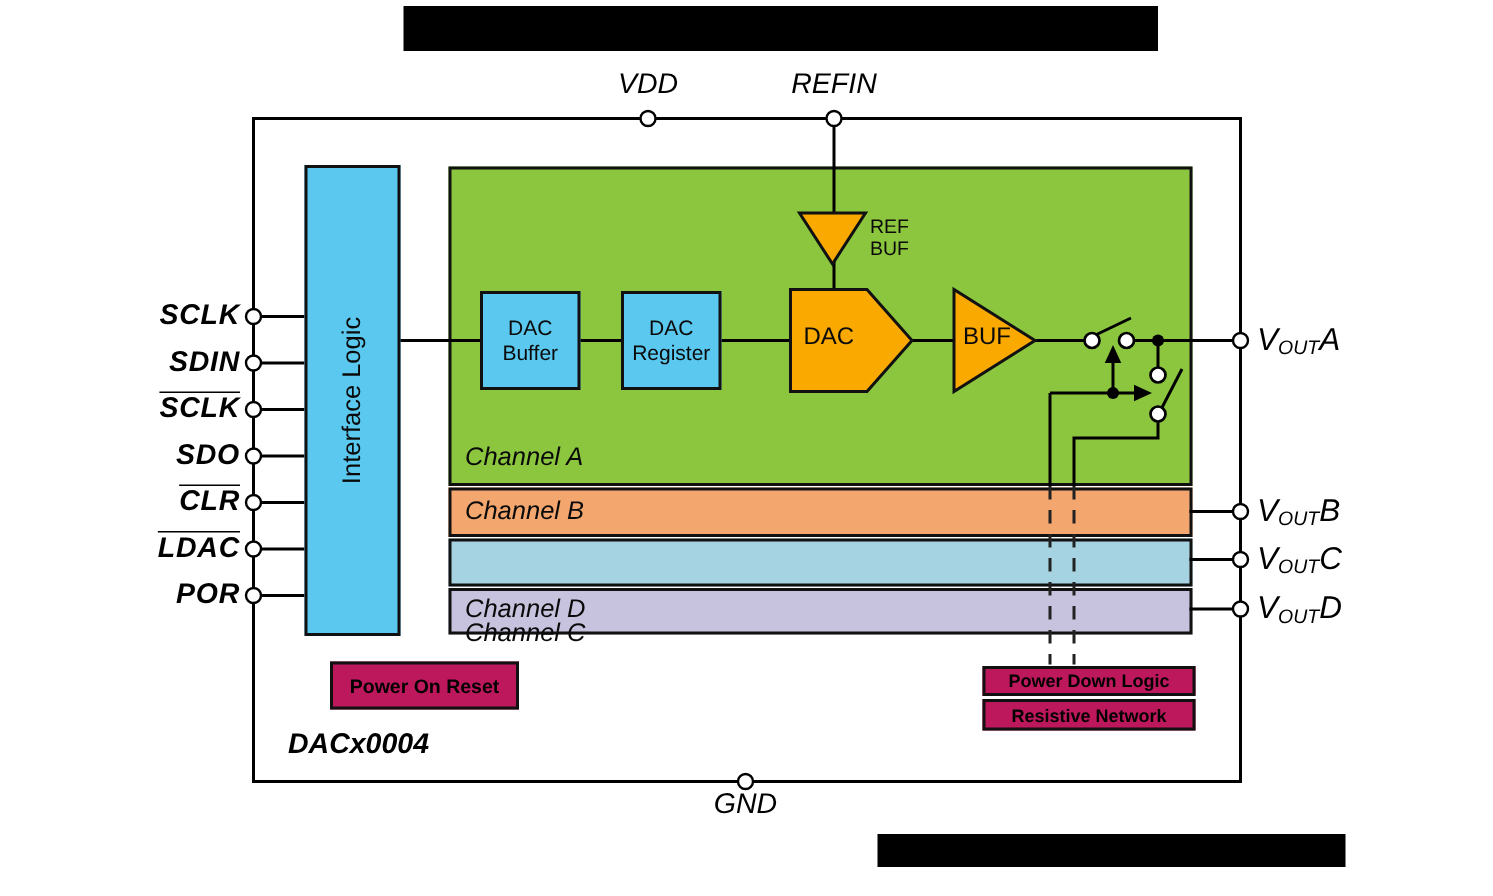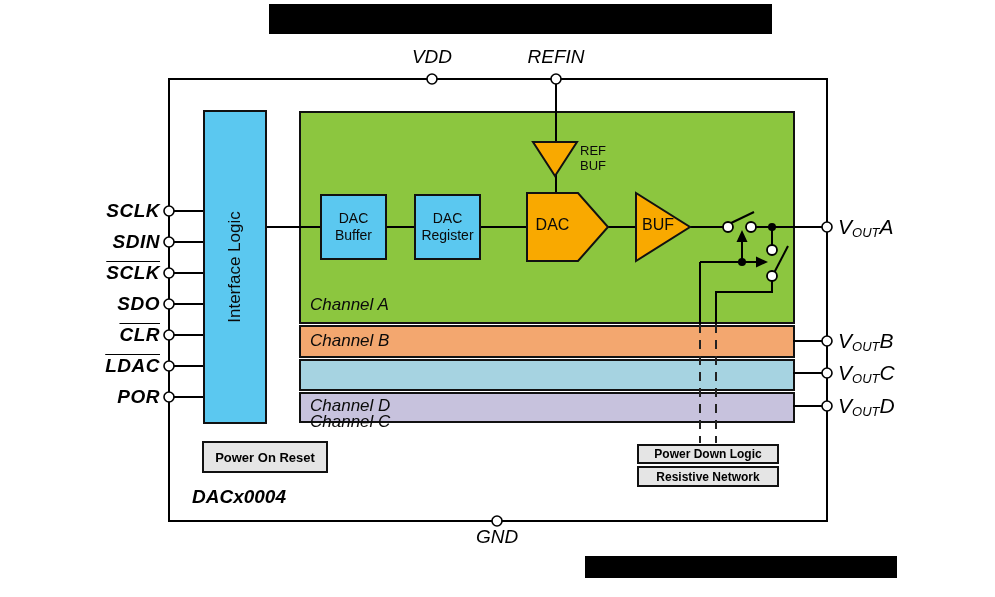--- a/index.html
+++ b/index.html
@@ -16,21 +16,21 @@
   .green-region{left:299px;top:111px;width:496px;height:213px;background:#8CC63F;}
   .band-b{left:299px;top:325px;width:496px;height:33px;background:#F3A76F;}
   .band-c{left:299px;top:359px;width:496px;height:32px;background:#A6D3E1;}
   .band-d{left:299px;top:392px;width:496px;height:31px;background:#C7C2DD;}
   svg.wires{position:absolute;left:0;top:0;z-index:2;}
   .blk{
     position:absolute;border:2px solid #111;box-sizing:border-box;z-index:3;
     display:flex;align-items:center;justify-content:center;text-align:center;
   }
   .blue{background:#5BC8F0;}
-  .amber{background:#e5e5e5;}
+  .amber{background:#be185d;margin-left:18px;}
   .if-logic{left:203px;top:110px;width:64px;height:314px;}
   .if-logic span{transform:rotate(-90deg);white-space:nowrap;font-size:17px;color:#0a0a0a;}
   .dac-buf{left:320px;top:194px;width:67px;height:66px;flex-direction:column;font-size:14px;line-height:17px;color:#0a0a0a;}
   .dac-reg{left:414px;top:194px;width:67px;height:66px;flex-direction:column;font-size:14px;line-height:17px;color:#0a0a0a;}
   .por-box{left:202px;top:441px;width:126px;height:32px;font-size:13px;font-weight:600;}
   .pdl-box{left:637px;top:444px;width:142px;height:20px;font-size:12px;font-weight:600;}
   .rn-box{left:637px;top:466px;width:142px;height:21px;font-size:12px;font-weight:600;}
   .lbl{position:absolute;z-index:3;white-space:nowrap;font-style:italic;}
   .pin-top{font-size:19px;width:80px;text-align:center;height:22px;line-height:22px;}
   .pin-left{font-size:19px;font-weight:700;width:72px;text-align:right;height:22px;line-height:22px;letter-spacing:0.5px;}

